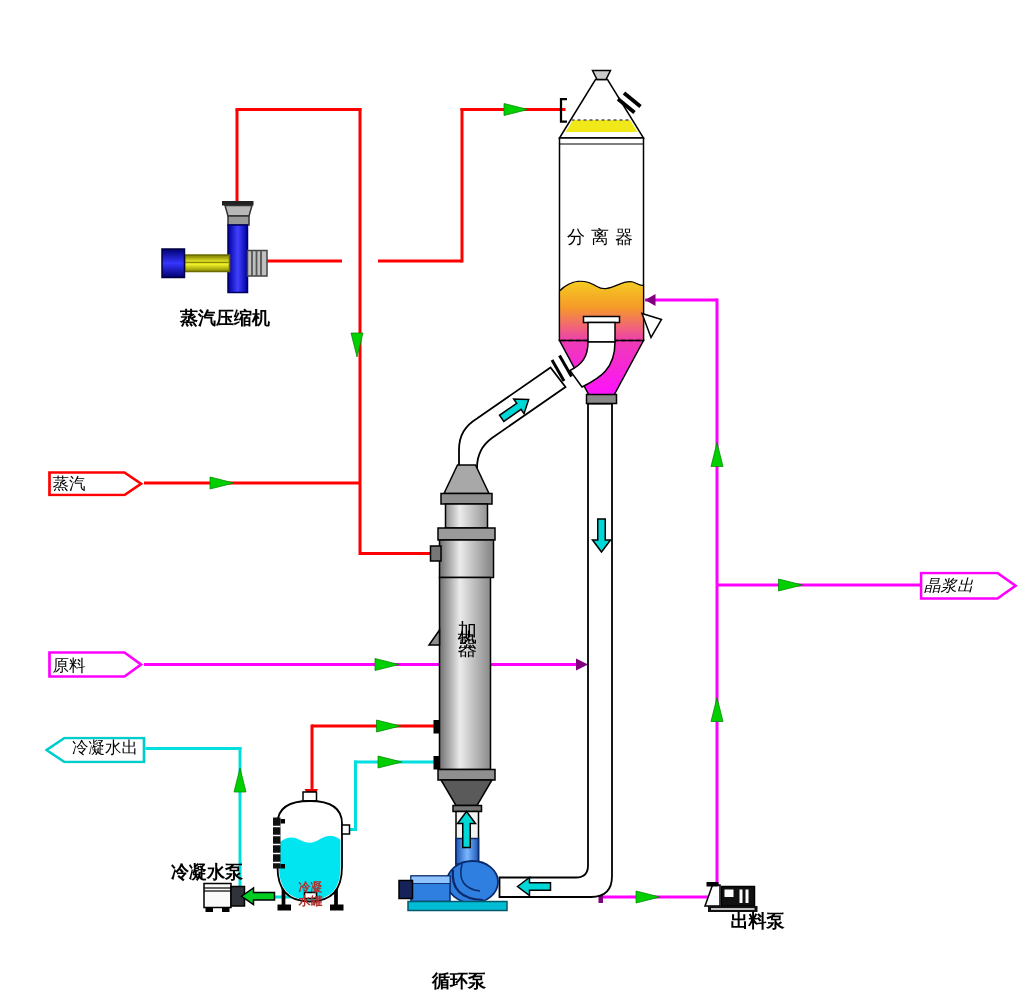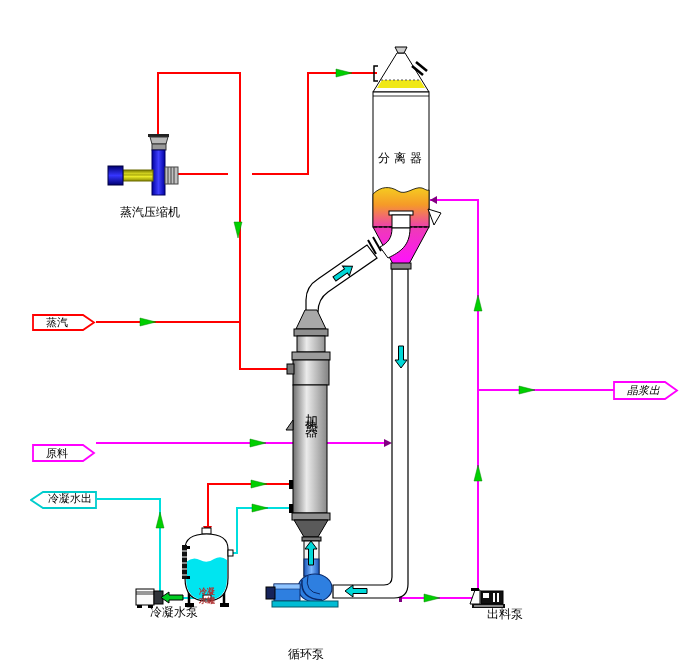--- a/index.html
+++ b/index.html
@@ -1,27 +1,27 @@
 <!DOCTYPE html>
 <html><head>
 <meta charset="utf-8">
 <style>
   html,body{margin:0;padding:0;background:#ffffff;}
   #canvas{position:relative;width:690px;height:672px;background:#ffffff;overflow:hidden;
           font-family:"Liberation Serif","DejaVu Serif",serif;}
   #vec{position:absolute;left:0;top:0;}
-  .lbl{position:absolute;color:#000;font-size:12px;line-height:14px;white-space:nowrap;}
+  .lbl{position:absolute;color:#000;font-size:12px;line-height:14px;white-space:nowrap;font-weight:bold;}
   .lbl-v{position:absolute;color:#000;font-size:13px;writing-mode:vertical-rl;
          letter-spacing:6px;white-space:nowrap;}
   .tanklbl{position:absolute;color:#b03030;font-size:8px;line-height:9px;width:26px;
            text-align:center;font-weight:bold;margin-top:48px;}
   .flag{position:absolute;}
   .flag .txt{position:absolute;left:0;top:0;width:100%;height:100%;display:flex;
              align-items:center;font-size:11px;color:#000;}
-  .flag.right .txt{justify-content:flex-start;padding-left:14px;box-sizing:border-box;}
+  .flag.right .txt{justify-content:flex-start;padding-left:3px;box-sizing:border-box;}
   .flag.left .txt{justify-content:flex-end;padding-right:6px;box-sizing:border-box;}
   .seplbl{position:absolute;letter-spacing:4px;font-size:12px;color:#000;text-align:left;}
 </style>
 </head>
 <body>
 
 <div id="canvas">
 
 <svg id="vec" width="690" height="672" viewBox="0 0 690 672">
   <defs>
@@ -235,21 +235,21 @@
     <path d="M0,5.5 L8,0 L8,3 L22,3 L22,8 L8,8 L8,11 Z" transform="translate(161,592)" fill="#00cc22"></path>
   </g>
 </svg>
 
   <div class="flag right" style="left:32px;top:314px;width:64px;height:17px;">
     <svg width="64" height="17">
         <polygon points="1,1 51,1 62,8.5 51,16 1,16" fill="#fff" stroke="#ff0000" stroke-width="1.8"></polygon>
       </svg>
     <span class="txt">蒸汽</span>
   </div>
-  <div class="flag right" style="left:32px;top:444px;width:64px;height:18px;">
+  <div class="flag right" style="left:32px;top:434px;width:64px;height:18px;">
     <svg width="64" height="18">
         <polygon points="1,1 51,1 62,9 51,17 1,17" fill="#fff" stroke="#ff00ff" stroke-width="1.8"></polygon>
       </svg>
     <span class="txt">原料</span>
   </div>
   <div class="flag left" style="left:30px;top:491px;width:68px;height:15px;text-align:center;">
     <svg width="68" height="18">
         <polygon points="13,1 66,1 66,17 13,17 1,9" fill="#fff" stroke="#00cccc" stroke-width="1.8"></polygon>
       </svg>
     <span class="txt">冷凝水出</span>
@@ -261,16 +261,16 @@
     <span class="txt">晶浆出</span>
   </div>
 
   <div class="lbl" style="left:120px;top:205px;">蒸汽压缩机</div>
   <div class="seplbl" style="left:378px;top:150px;width:52px;">分离器</div>
   <div class="lbl-v" style="left:302px;top:403px;height:66px;">加热器</div>
   <div class="tanklbl" style="left:194px;top:539px;">
     <div>冷凝</div>
     <div>水罐</div>
   </div>
-  <div class="lbl" style="left:114px;top:605px;margin-left:36px;">冷凝水泵</div>
+  <div class="lbl" style="left:114px;top:574px;">冷凝水泵</div>
   <div class="lbl" style="left:288px;top:647px;">循环泵</div>
   <div class="lbl" style="left:487px;top:607px;">出料泵</div>
 </div>
 
 </body></html>

